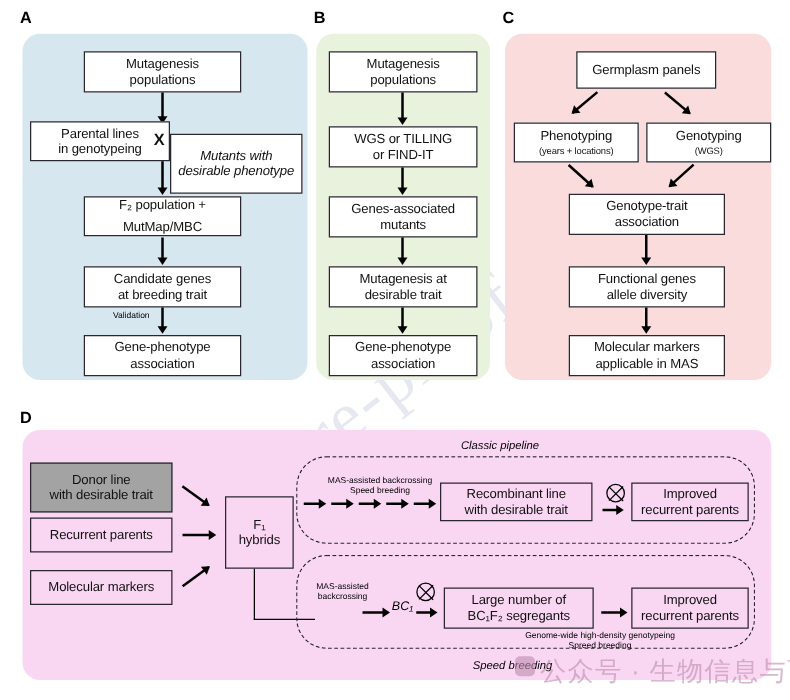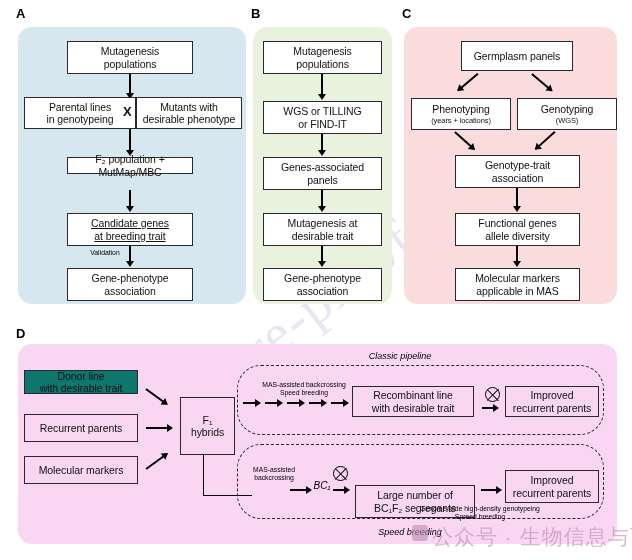--- a/index.html
+++ b/index.html
@@ -74,40 +74,40 @@
 <div class="varrow" style="left:130px;top:74px;">
   <div class="shaft" style="height:20px;"></div>
     <div class="head"></div>
 </div>
 
 <div class="box" style="left:24px;top:97px;width:112px;height:32px;">
   <span>Parental lines</span>
   <span>in genotypeing</span>
 </div>
 <div class="xsym" style="left:123px;top:104px;">X</div>
-<div class="box" style="left:136px;top:97px;width:106px;height:32px;">
+<div class="box" style="left:136px;top:107px;width:106px;height:48px;font-style:italic;">
   <span>Mutants with</span>
   <span>desirable phenotype</span>
 </div>
 
 <div class="varrow" style="left:130px;top:129px;">
   <div class="shaft" style="height:22px;"></div>
     <div class="head"></div>
 </div>
 
-<div class="box" style="left:67px;top:157px;width:126px;height:17px;">
+<div class="box" style="left:67px;top:157px;width:126px;height:32px;justify-content:space-between;">
   <span>F₂ population +</span>
   <span>MutMap/MBC</span>
 </div>
 <div class="varrow" style="left:130px;top:190px;">
   <div class="shaft" style="height:17px;"></div>
     <div class="head"></div>
 </div>
 
-<div class="box" style="left:67px;top:213px;width:126px;height:33px;text-decoration:underline;">
+<div class="box" style="left:67px;top:213px;width:126px;height:33px;">
   <span>Candidate genes</span>
   <span>at breeding trait</span>
 </div>
 <div class="tinylabel" style="left:82px;top:249px;width:46px;">Validation</div>
 <div class="varrow" style="left:130px;top:246px;">
   <div class="shaft" style="height:16px;"></div>
     <div class="head"></div>
 </div>
 
 <div class="box" style="left:67px;top:268px;width:126px;height:33px;">
@@ -129,21 +129,21 @@
 <div class="box" style="left:263px;top:101px;width:119px;height:33px;">
   <span>WGS or TILLING</span>
   <span>or FIND-IT</span>
 </div>
 <div class="varrow" style="left:322px;top:134px;">
   <div class="shaft" style="height:17px;"></div>
     <div class="head"></div>
 </div>
 <div class="box" style="left:263px;top:157px;width:119px;height:33px;">
   <span>Genes-associated</span>
-  <span>panels</span>
+  <span>mutants</span>
 </div>
 <div class="varrow" style="left:322px;top:190px;">
   <div class="shaft" style="height:17px;"></div>
     <div class="head"></div>
 </div>
 <div class="box" style="left:263px;top:213px;width:119px;height:33px;">
   <span>Mutagenesis at</span>
   <span>desirable trait</span>
 </div>
 <div class="varrow" style="left:322px;top:246px;">
@@ -205,21 +205,21 @@
     <div class="head"></div>
 </div>
 <div class="box" style="left:455px;top:268px;width:125px;height:33px;">
   <span>Molecular markers</span>
   <span>applicable in MAS</span>
 </div>
 
 <div class="panel-label" style="left:16px;top:326px;">D</div>
 <div class="panel" style="left:18px;top:344px;width:599px;height:200px;background:#f9d7f3;"></div>
 
-<div class="box" style="left:24px;top:370px;width:114px;height:24px;background:#0f766e;">
+<div class="box" style="left:24px;top:370px;width:114px;height:40px;background:#a3a3a3;">
   <span>Donor line</span>
   <span>with desirable trait</span>
 </div>
 <div class="box" style="left:24px;top:414px;width:114px;height:28px;background:#f9d7f3;">
   <span>Recurrent parents</span>
 </div>
 <div class="box" style="left:24px;top:456px;width:114px;height:28px;background:#f9d7f3;">
   <span>Molecular markers</span>
 </div>
 
@@ -298,21 +298,21 @@
     <div class="head"></div>
 </div>
 <div class="midlabel" style="left:311px;top:481px;width:22px;font-size:10px;">BC₁</div>
 
 <div class="crosscircle" style="left:333px;top:466px;"></div>
 <div class="harrow" style="left:333px;top:486px;">
   <div class="shaft" style="width:12px;"></div>
     <div class="head"></div>
 </div>
 
-<div class="box" style="left:355px;top:470px;width:120px;height:33px;background:#f9d7f3;margin-top:15px;">
+<div class="box" style="left:355px;top:470px;width:120px;height:33px;background:#f9d7f3;">
   <span>Large number of</span>
   <span>BC₁F₂ segregants</span>
 </div>
 
 <div class="harrow" style="left:481px;top:486px;">
   <div class="shaft" style="width:16px;"></div>
     <div class="head"></div>
 </div>
 
 <div class="box" style="left:505px;top:470px;width:94px;height:33px;background:#f9d7f3;">

